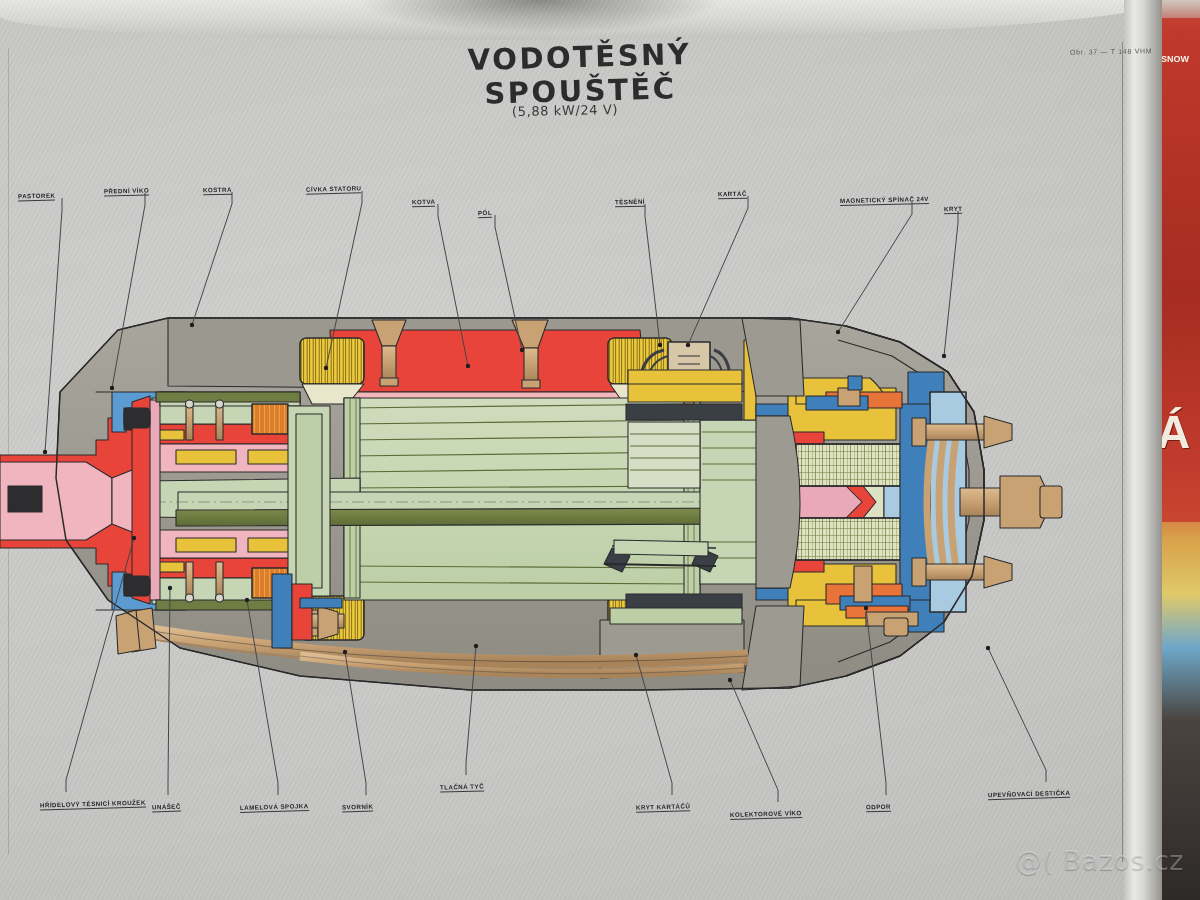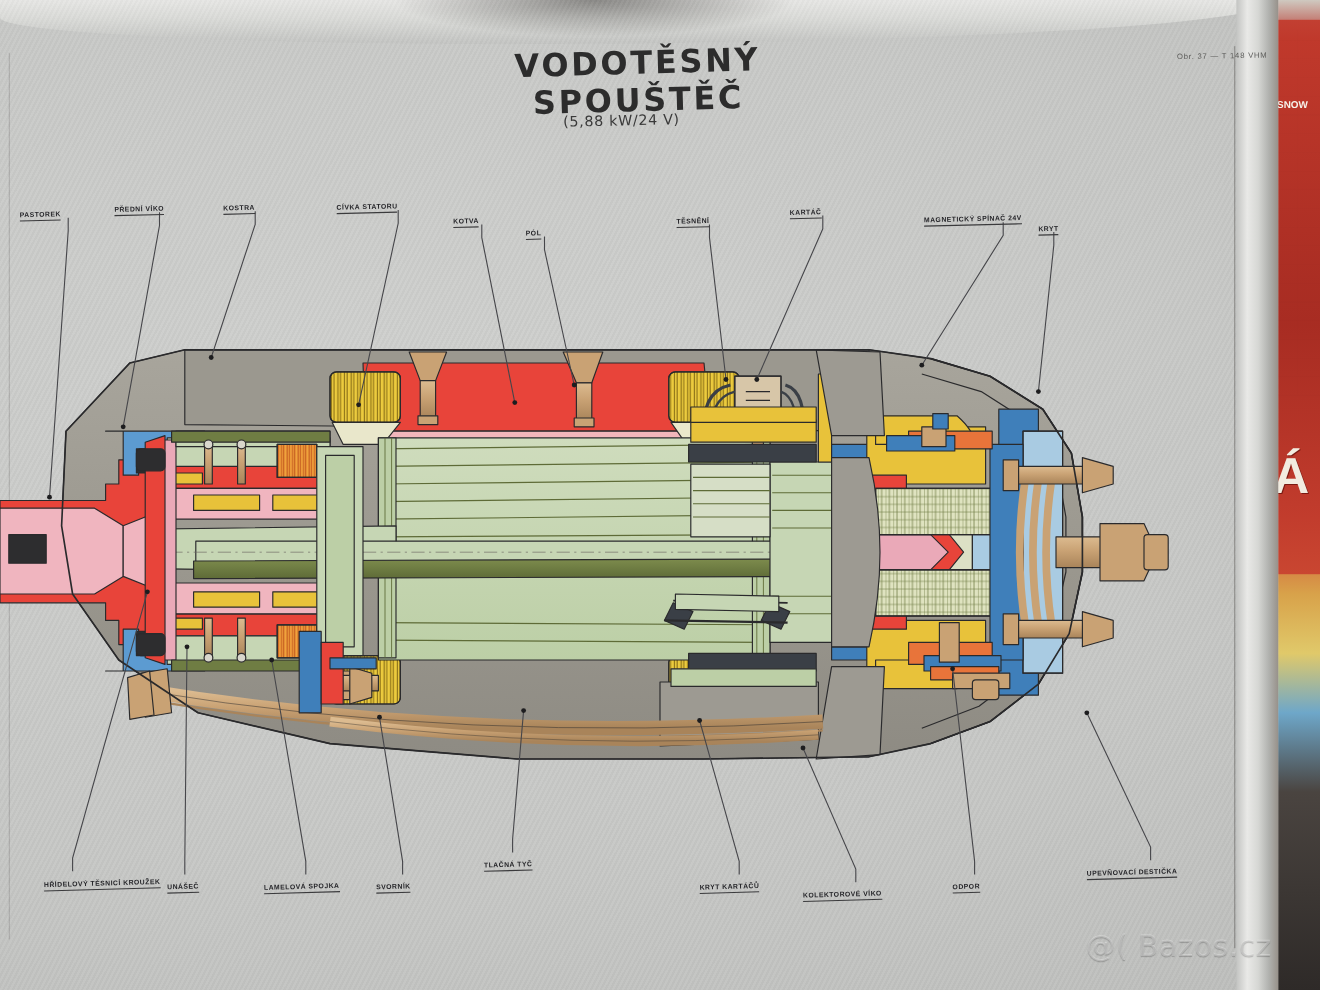--- a/index.html
+++ b/index.html
@@ -14,21 +14,21 @@
     background:linear-gradient(180deg,#cfc9c0 0%,#b9352c 4%,#9d2a22 28%,#b5362c 44%,#cf4436 52%,#d8a24a 60%,#e0c96a 66%,#6ea7c9 72%,#4a4440 80%,#2e2a28 100%);}
   .bg-wall .brick{position:absolute;inset:3% 0 60% 0;
     background:
       repeating-linear-gradient(0deg,rgba(0,0,0,.22) 0 1px,transparent 1px 17px),
       repeating-linear-gradient(90deg,rgba(0,0,0,.18) 0 1px,transparent 1px 24px);
     opacity:.55;}
   .bg-wall .poster{position:absolute;left:4px;right:0;top:2%;height:56%;
     background:linear-gradient(180deg,#c23a2c,#a82c22 55%,#c8402f 100%);opacity:.92;}
   .bg-wall .poster-txt{position:absolute;left:2px;top:45%;font-size:46px;font-weight:bold;
      color:#f2ece0;letter-spacing:-2px;text-shadow:1px 1px 0 #7a1a12;}
-  .bg-wall .poster-logo{position:absolute;left:6px;top:6%;font-size:9px;color:#f6f2ea;font-weight:bold;margin-top:36px;}
+  .bg-wall .poster-logo{position:absolute;left:6px;top:6%;font-size:9px;color:#f6f2ea;font-weight:bold;}
 
   
   .page-sheet{position:absolute;left:0;top:0;width:1162px;height:900px;
     background:
       radial-gradient(130% 90% at 30% 40%, #cfd0ce 0%, #c6c7c5 55%, #b9bab8 100%);
   }
   .page-sheet:after{content:"";position:absolute;inset:0;
     background:
       repeating-linear-gradient(117deg,rgba(255,255,255,.035) 0 2px,rgba(0,0,0,.018) 2px 4px);
     pointer-events:none;}
@@ -52,21 +52,21 @@
     font-family:"DejaVu Sans",sans-serif;}
   .figcaption{position:absolute;left:1070px;top:48px;font-size:7px;color:#5a5a58;
     letter-spacing:.7px;transform:rotate(-1deg);font-family:"Liberation Sans",sans-serif;}
 
   
   .lbl{position:absolute;font-size:6.2px;font-weight:bold;letter-spacing:.45px;
     color:#26262a;white-space:nowrap;font-family:"Liberation Sans",sans-serif;}
   .lbl.u{border-bottom:.9px solid #3a3a3c;padding-bottom:1px;}
 
   
-  .wm{position:absolute;left:987px;top:845px;font-size:27px;color:rgba(255,255,255,.30);
+  .wm{position:absolute;left:1015px;top:845px;font-size:27px;color:rgba(255,255,255,.30);
       font-family:"DejaVu Sans",sans-serif;letter-spacing:.5px;
       text-shadow:0 1px 1px rgba(0,0,0,.22);}
 
   
   svg.diagram{position:absolute;left:0;top:0;width:1162px;height:900px;}
 </style>
 </head>
 <body>
 
 <div id="page">

